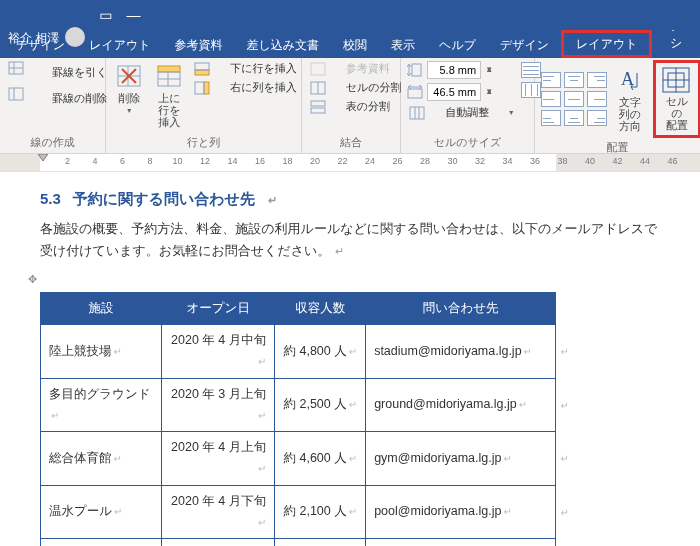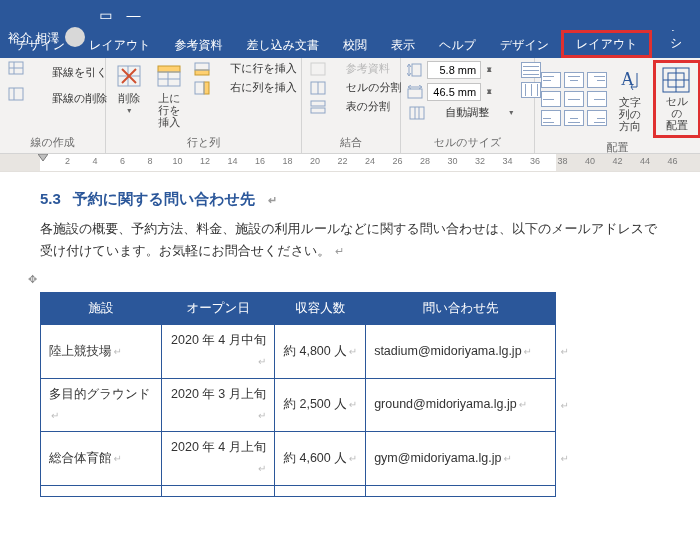--- a/index.html
+++ b/index.html
@@ -504,20 +504,26 @@
           <td class="col-c3" style="width: 90px;"><span>約 2,500 人</span><span class="cell-mark">↵</span></td>
           <td class="col-c4" style="width: 188px;"><span>ground@midoriyama.lg.jp</span><span class="cell-mark">↵</span><span class="row-end">↵</span></td>
         </tr>
         <tr>
           <td class="col-c1" style="width: 120px;"><span>総合体育館</span><span class="cell-mark">↵</span></td>
           <td class="col-c2" style="width: 112px;"><span>2020 年 4 月上旬</span><span class="cell-mark">↵</span></td>
           <td class="col-c3" style="width: 90px;"><span>約 4,600 人</span><span class="cell-mark">↵</span></td>
           <td class="col-c4" style="width: 188px;"><span>gym@midoriyama.lg.jp</span><span class="cell-mark">↵</span><span class="row-end">↵</span></td>
         </tr>
         <tr>
+          <td class="col-c1" style="width: 120px;"><span>温水プール</span><span class="cell-mark">↵</span></td>
+          <td class="col-c2" style="width: 112px;"><span>2020 年 4 月下旬</span><span class="cell-mark">↵</span></td>
+          <td class="col-c3" style="width: 90px;"><span>約 2,100 人</span><span class="cell-mark">↵</span></td>
+          <td class="col-c4" style="width: 188px;"><span>pool@midoriyama.lg.jp</span><span class="cell-mark">↵</span><span class="row-end">↵</span></td>
+        </tr>
+        <tr>
           <td class="col-c1" style="width: 120px;"></td>
           <td class="col-c2" style="width: 112px;"></td>
           <td class="col-c3" style="width: 90px;"></td>
           <td class="col-c4" style="width: 188px;"></td>
         </tr>
       </tbody>
   </table>
   
 </div>
 

